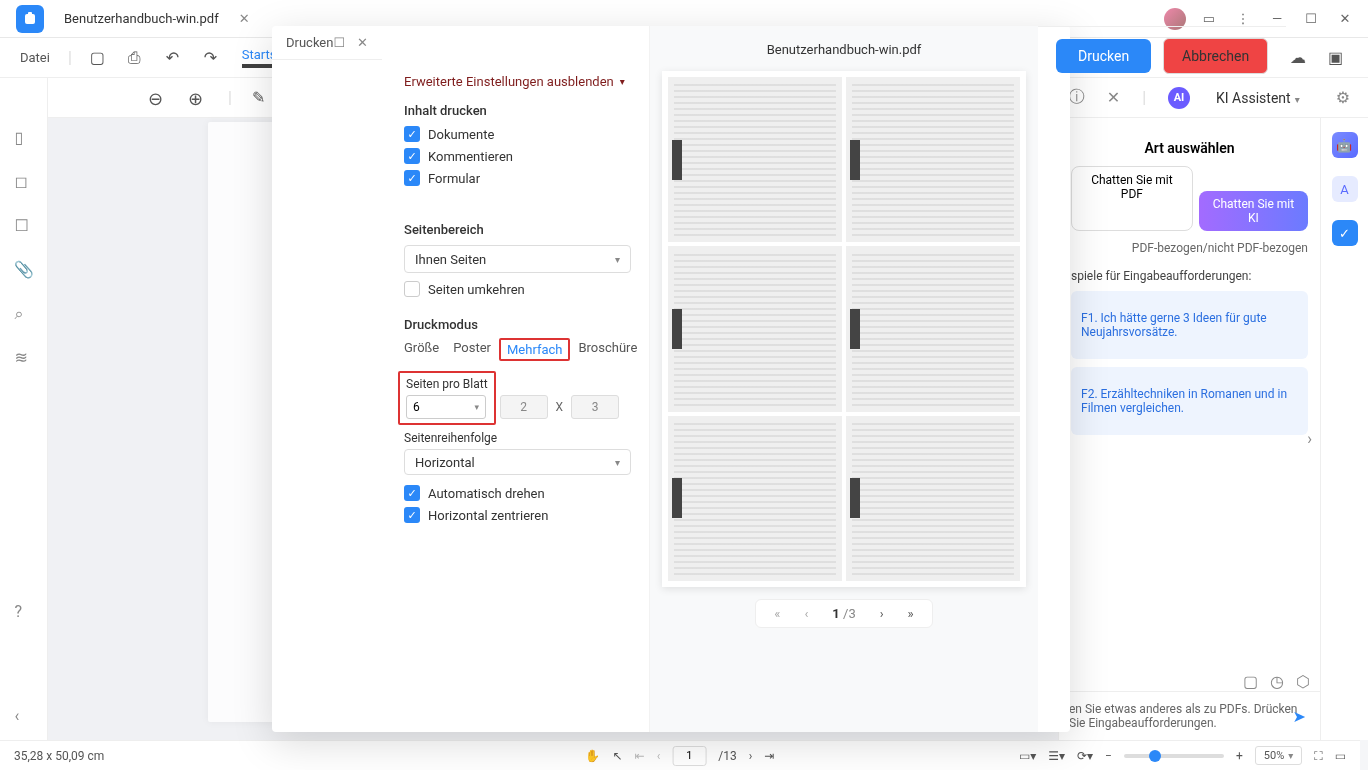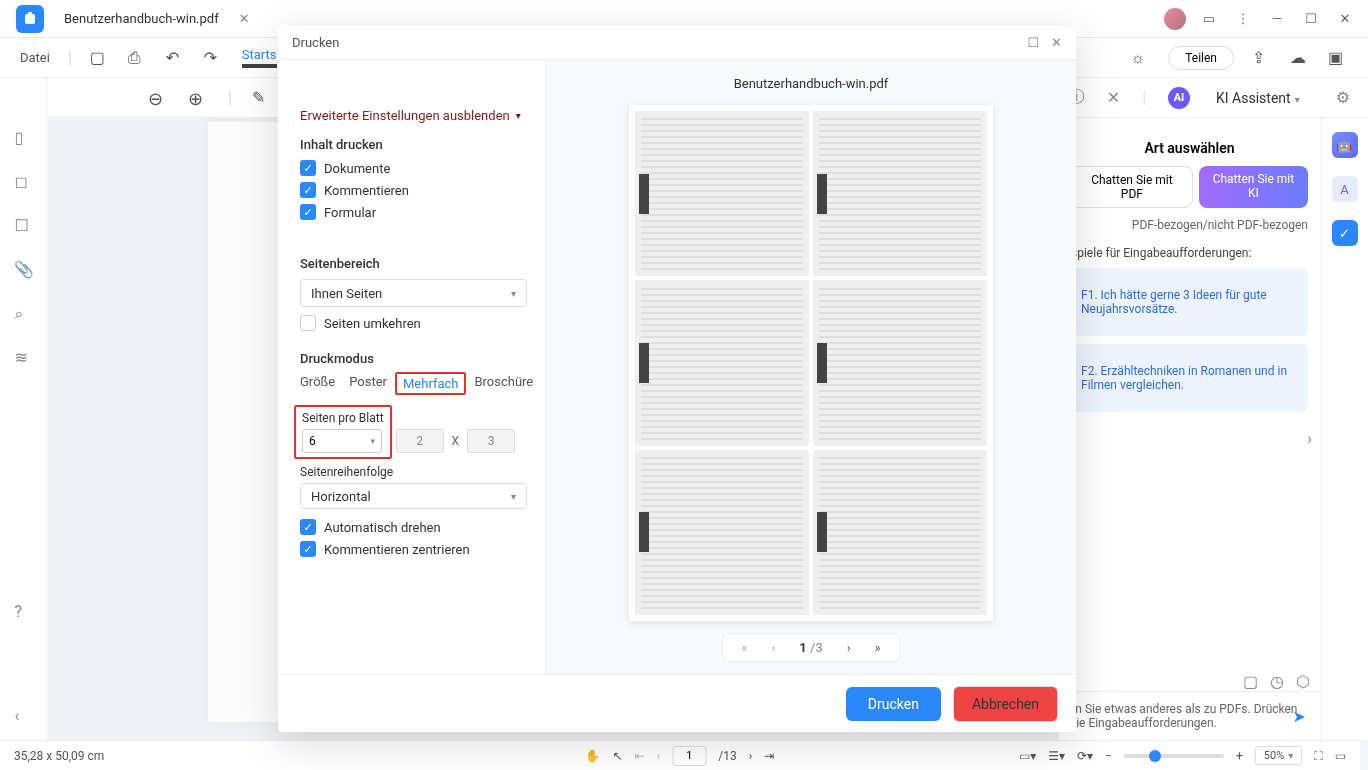--- a/index.html
+++ b/index.html
@@ -37,21 +37,21 @@
 .canvas-area { position: absolute; left: 48px; top: 118px; right: 310px; bottom: 30px; background: #f0f1f4; }
 .page-shadow { position: absolute; left: 160px; top: 4px; width: 680px; height: 600px; background: #fcfcfd; box-shadow: 0 0 8px rgba(0,0,0,0.05); border-radius: 2px; }
 
 
 .ai-panel { position: absolute; right: 48px; top: 118px; width: 262px; bottom: 30px; background: #fff; border-left: 1px solid #eee; display: flex; flex-direction: column; }
 .ai-body { padding: 12px; font-size: 13px; flex: 1; overflow: hidden; }
 .ai-title { text-align: center; font-weight: 600; margin: 10px 0; font-size: 14px; }
 .ai-chips { display: flex; gap: 6px; justify-content: center; margin-bottom: 10px; }
 .ai-chip2 { border-radius: 8px; padding: 6px 10px; font-size: 12px; text-align: center; }
 .ai-chip2.a { background: #fff; border: 1px solid #ddd; }
-.ai-chip2.b { background: linear-gradient(90deg,#a36bff,#6b7bff); color: #fff; }
+.ai-chip2.b { background: linear-gradient(90deg,#a36bff,#6b7bff); color: #fff; margin-top: 25px; }
 .ai-sub { font-size: 12px; color: #666; text-align: right; margin-bottom: 14px; }
 .ai-msg { background: #f6f7f9; border-radius: 6px; padding: 10px; font-size: 12px; color: #444; margin-bottom: 12px; }
 .ai-examples { font-size: 12px; color: #444; margin-bottom: 8px; }
 .ai-example { background: #eef4fe; border-radius: 6px; padding: 20px 10px; font-size: 12px; color: #2b6fe0; margin-bottom: 8px; }
 .ai-foot { padding: 10px; font-size: 12px; color: #666; border-top: 1px solid #eee; }
 .ai-icons-row { display: flex; justify-content: flex-end; gap: 12px; padding: 4px 10px 0; color: #888; }
 .ai-send { position: absolute; right: 14px; bottom: 14px; color: #2b88f8; }
 
 
 .rightrail { position: absolute; right: 0; top: 118px; width: 48px; bottom: 30px; background: #fff; border-left: 1px solid #eee; display: flex; flex-direction: column; align-items: center; padding-top: 14px; gap: 18px; }
@@ -64,21 +64,21 @@
 .statusbar { position: absolute; left: 0; right: 8px; bottom: 0; height: 30px; background: #fff; border-top: 1px solid #eee; display: flex; align-items: center; padding: 0 14px; font-size: 12px; color: #555; gap: 12px; }
 .statusbar .mid { position: absolute; left: 50%; transform: translateX(-50%); display: flex; align-items: center; gap: 12px; }
 .page-input { width: 34px; height: 20px; border: 1px solid #ddd; border-radius: 3px; text-align: center; font-size: 11px; }
 .statusbar .right { margin-left: auto; display: flex; align-items: center; gap: 12px; }
 .zoom-slider { width: 100px; height: 4px; background: #ddd; border-radius: 2px; position: relative; }
 .zoom-slider .thumb { position: absolute; left: 25%; top: -4px; width: 12px; height: 12px; background: #2b88f8; border-radius: 50%; }
 .zoom-box { border: 1px solid #ddd; border-radius: 3px; padding: 2px 8px; font-size: 11px; }
 
 
 .dialog-backdrop { position: absolute; left: 0; top: 0; right: 0; bottom: 0; }
-.print-dialog { position: absolute; left: 278px; top: 26px; width: 798px; height: 706px; background: #fff; border-radius: 4px; box-shadow: 0 10px 40px rgba(0,0,0,0.15); display: flex; flex-direction: column; }
+.print-dialog { position: absolute; left: 272px; top: 26px; width: 798px; height: 706px; background: #fff; border-radius: 4px; box-shadow: 0 10px 40px rgba(0,0,0,0.15); display: flex; flex-direction: row; }
 .pd-title { height: 34px; display: flex; align-items: center; padding: 0 14px; font-size: 13px; color: #555; border-bottom: 1px solid #eee; }
 .pd-title .pdr { margin-left: auto; display: flex; gap: 12px; color: #888; }
 .pd-body { flex: 1; display: flex; }
 .pd-left { width: 268px; padding: 12px 18px 0 22px; overflow: auto; border-right: 1px solid #f2f2f2; }
 .pd-right { flex: 1; background: #f8f9fa; display: flex; flex-direction: column; align-items: center; padding: 12px; }
 .pd-footer { height: 58px; border-top: 1px solid #eee; display: flex; align-items: center; justify-content: flex-end; gap: 12px; padding: 0 18px; }
 .btn-primary { background: #2b88f8; color: #fff; border: none; border-radius: 6px; padding: 9px 22px; font-size: 14px; }
 .btn-secondary { background: #ef4444; border: 1px solid #ddd; border-radius: 6px; padding: 9px 18px; font-size: 14px; color: #333; }
 
 .pd-left .link { color: #7f1d1d; font-size: 13px; display: flex; align-items: center; gap: 6px; margin: 18px 0 14px; }
@@ -304,21 +304,21 @@
         <div class="select" style="height:26px; margin-top:4px">
           <span>Horizontal</span>
           <span style="font-size:10px;color:#888">▾</span>
         </div>
         <div class="check-row" style="margin-top:10px">
             <span class="chk">✓</span>
             <span>Automatisch drehen</span>
           </div>
         <div class="check-row">
             <span class="chk">✓</span>
-            <span>Kommentieren zentrieren</span>
+            <span>Horizontal zentrieren</span>
           </div>
       </div>
 
       <div class="pd-right">
         <div class="pd-preview-title">Benutzerhandbuch-win.pdf</div>
         <div class="pd-preview-page">
           <div class="thumb-cell"></div>
           <div class="thumb-cell"></div>
           <div class="thumb-cell"></div>
           <div class="thumb-cell"></div>

